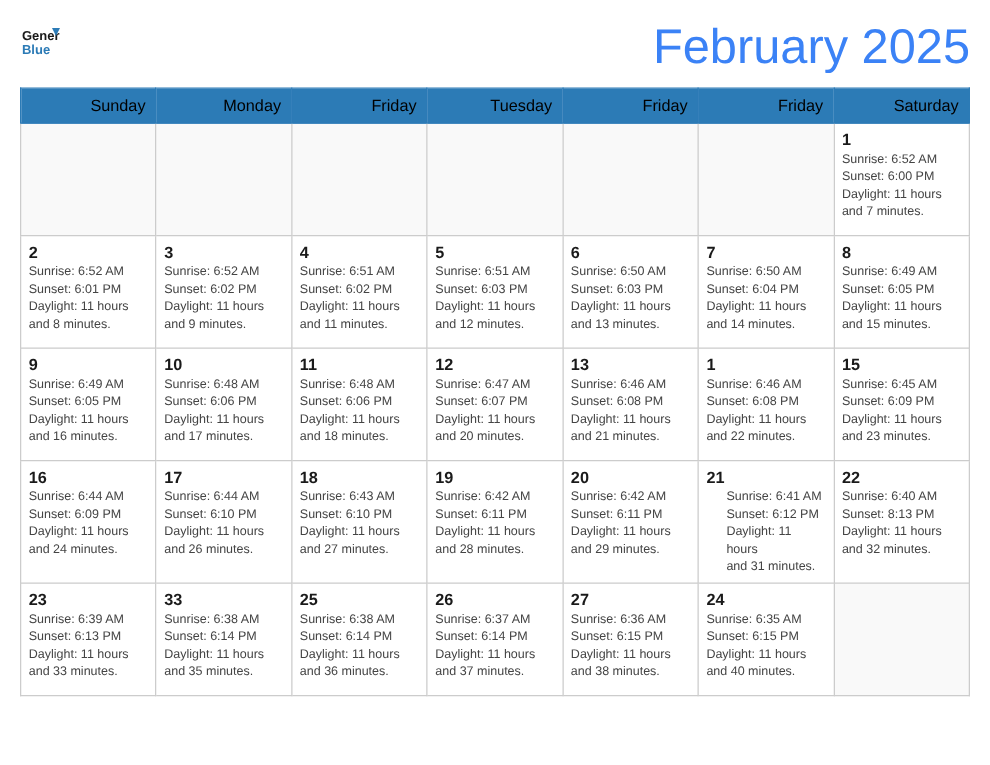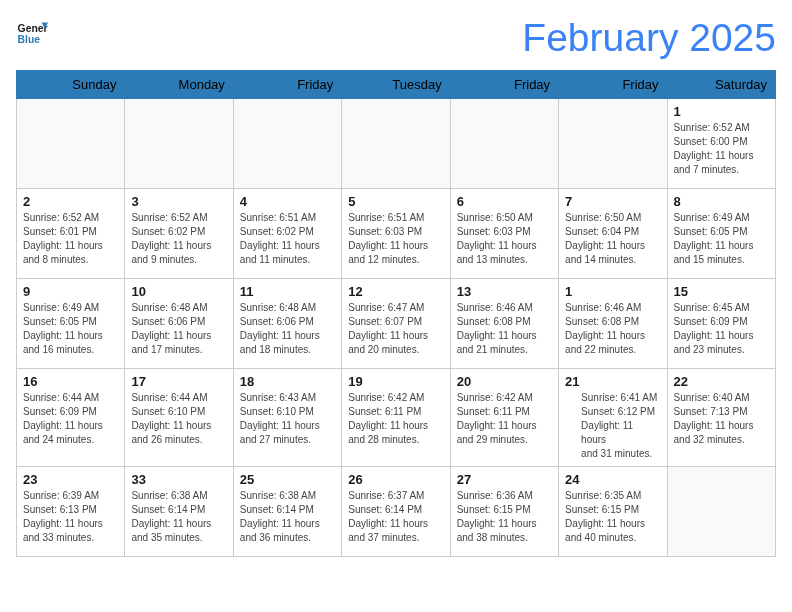--- a/index.html
+++ b/index.html
@@ -261,21 +261,21 @@
         <td>
           <span class="day-number">21</span>
           <div class="day-info" style="white-space: pre-line; margin-left: 16px;">Sunrise: 6:41 AM
 Sunset: 6:12 PM
 Daylight: 11 hours
 and 31 minutes.</div>
         </td>
         <td>
           <span class="day-number">22</span>
           <div class="day-info" style="white-space: pre-line;">Sunrise: 6:40 AM
-Sunset: 7:13 PM
+Sunset: 8:13 PM
 Daylight: 11 hours
 and 32 minutes.</div>
         </td>
       </tr>
       <tr>
         <td>
           <span class="day-number">23</span>
           <div class="day-info" style="white-space: pre-line;">Sunrise: 6:39 AM
 Sunset: 6:13 PM
 Daylight: 11 hours

